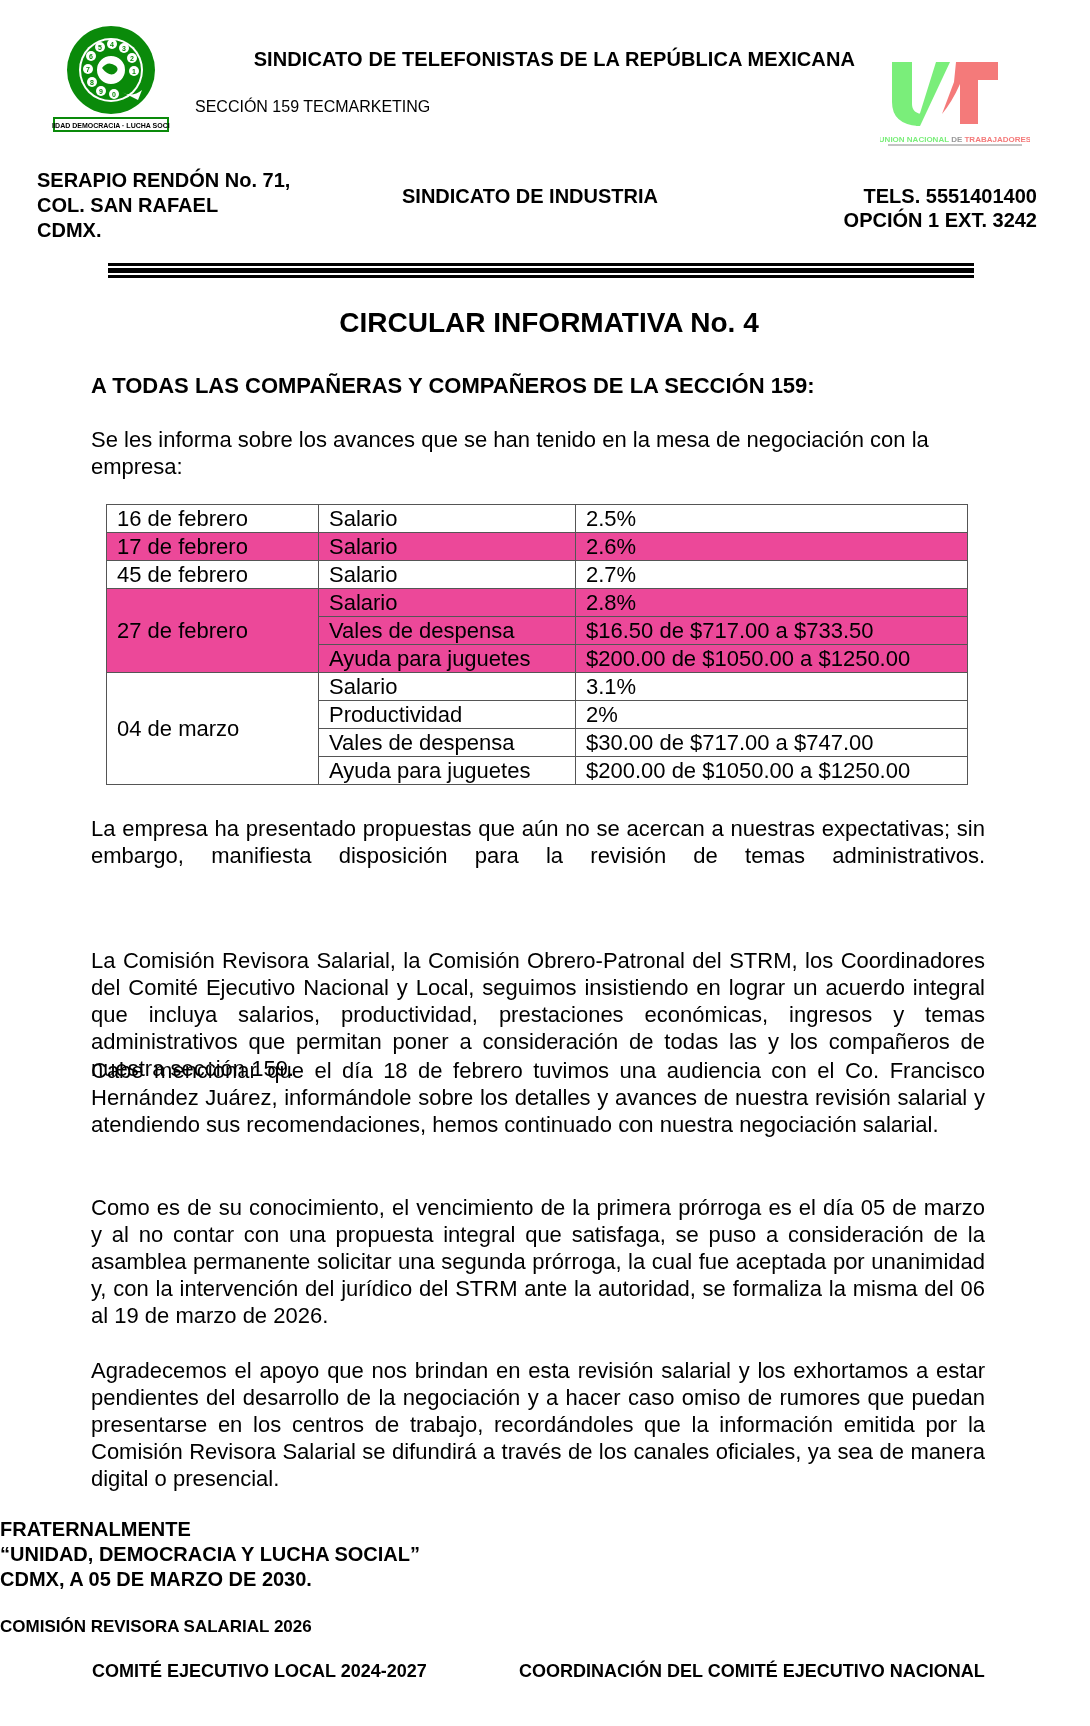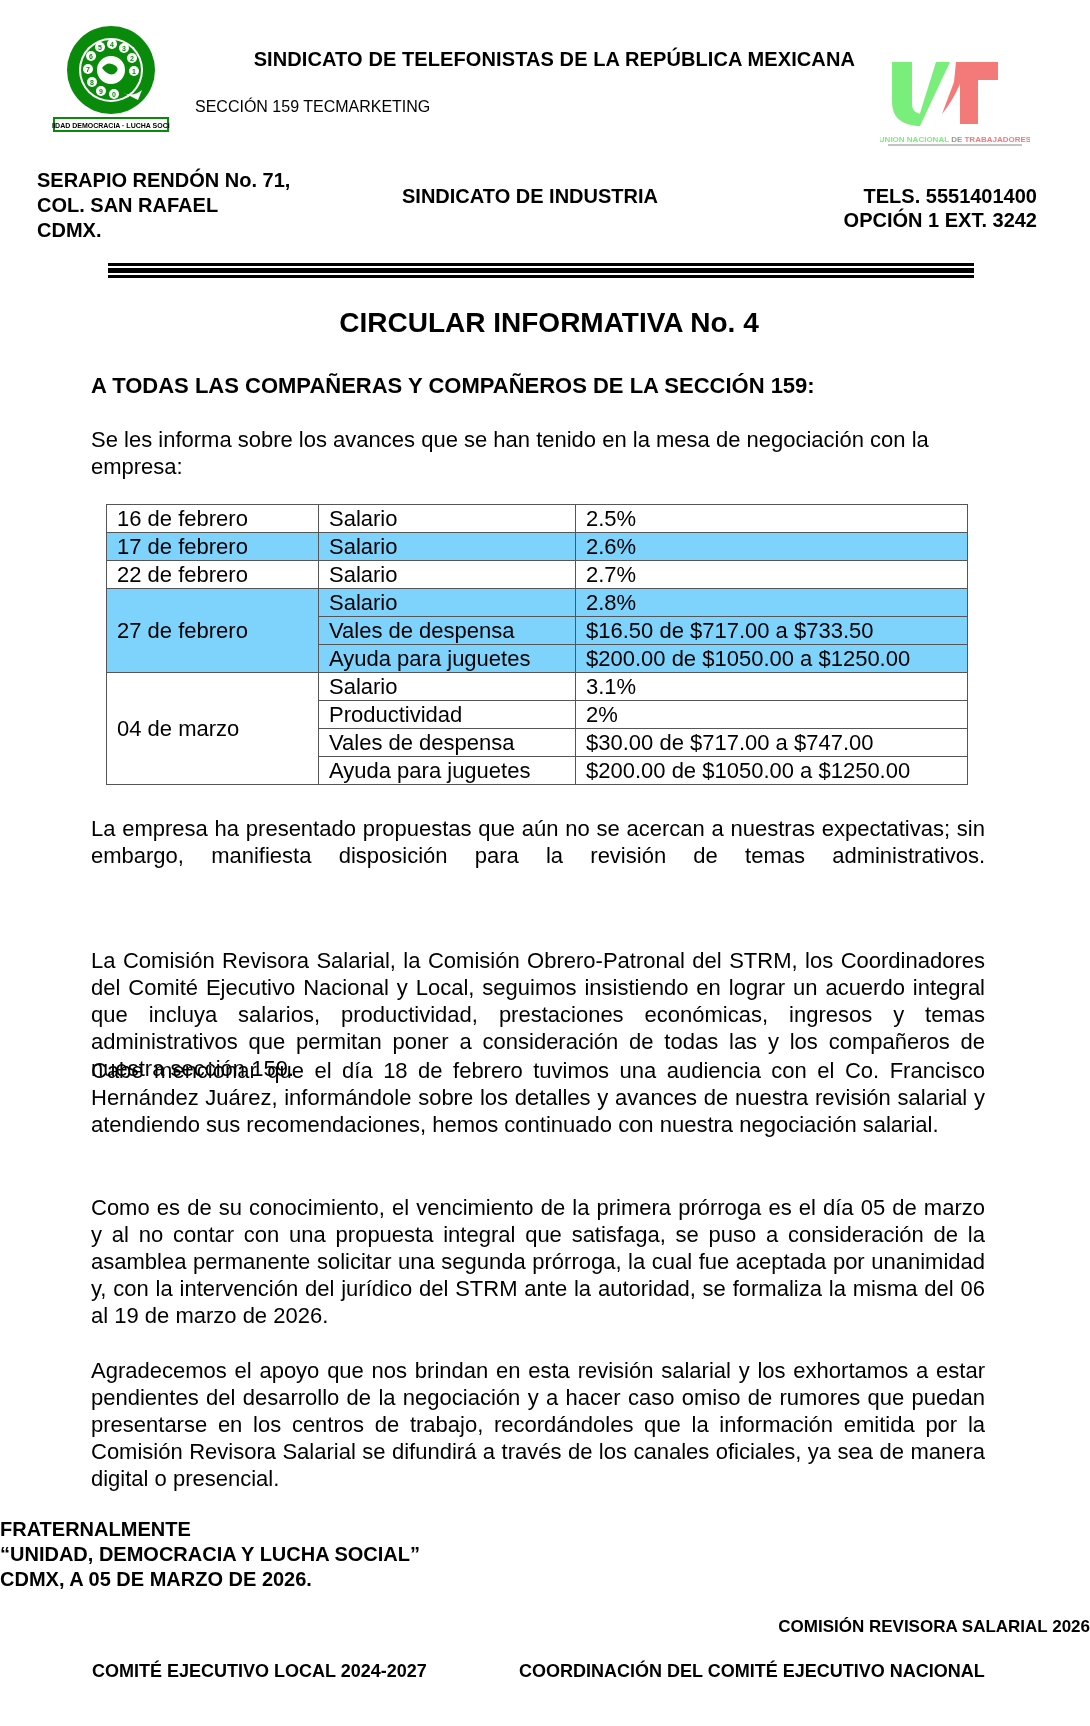--- a/index.html
+++ b/index.html
@@ -67,29 +67,29 @@
       border: 1.5px solid #333;
     }
     .tbl td {
       border: 1.5px solid #555;
       height: 28px; line-height: 25px;
       padding: 0 10px;
       vertical-align: middle;
     }
     .tbl td.date { width: 212px; }
     .tbl td.concept { width: 257px; }
-    .tbl tr.shade td { background: #7dd3fc; }
+    .tbl tr.shade td { background: #ec4899; }
 
     
     .closing {
       left: 0; width: 1090px; top: 1517px; text-align: left;
       font-weight: bold; font-size: 20px; line-height: 25px;
     }
     .commission {
-      left: 0; width: 1090px; top: 1617px; text-align: right;
+      left: 0; width: 1090px; top: 1617px; text-align: left;
       font-weight: bold; font-size: 17px;
     }
     .sig-left {
       left: 92px; top: 1661px; font-weight: bold; font-size: 18px;
     }
     .sig-right {
       left: 487px; top: 1661px; font-weight: bold; font-size: 18px; margin-left: 32px;
     }
   </style>
 </head>
@@ -178,21 +178,21 @@
       <td class="date">16 de febrero</td>
       <td class="concept">Salario</td>
       <td>2.5%</td>
     </tr>
     <tr class="shade">
       <td class="date">17 de febrero</td>
       <td class="concept">Salario</td>
       <td>2.6%</td>
     </tr>
     <tr>
-      <td class="date">22 de febrero</td>
+      <td class="date">45 de febrero</td>
       <td class="concept">Salario</td>
       <td>2.7%</td>
     </tr>
     <tr class="shade">
       <td class="date" rowspan="3">27 de febrero</td>
       <td class="concept">Salario</td>
       <td>2.8%</td>
     </tr>
     <tr class="shade">
       <td class="concept">Vales de despensa</td>
@@ -224,18 +224,18 @@
 
 <div class="abs para p1">La empresa ha presentado propuestas que aún no se acercan a nuestras expectativas; sin embargo, manifiesta disposición para la revisión de temas administrativos.</div>
 <div class="abs para p2">La Comisión Revisora Salarial, la Comisión Obrero-Patronal del STRM, los Coordinadores del Comité Ejecutivo Nacional y Local, seguimos insistiendo en lograr un acuerdo integral que incluya salarios, productividad, prestaciones económicas, ingresos y temas administrativos que permitan poner a consideración de todas las y los compañeros de nuestra sección 159.</div>
 <div class="abs para p3">Cabe mencionar que el día 18 de febrero tuvimos una audiencia con el Co. Francisco Hernández Juárez, informándole sobre los detalles y avances de nuestra revisión salarial y atendiendo sus recomendaciones, hemos continuado con nuestra negociación salarial.</div>
 <div class="abs para p4">Como es de su conocimiento, el vencimiento de la primera prórroga es el día 05 de marzo y al no contar con una propuesta integral que satisfaga, se puso a consideración de la asamblea permanente solicitar una segunda prórroga, la cual fue aceptada por unanimidad y, con la intervención del jurídico del STRM ante la autoridad, se formaliza la misma del 06 al 19 de marzo de 2026.</div>
 <div class="abs para p5">Agradecemos el apoyo que nos brindan en esta revisión salarial y los exhortamos a estar pendientes del desarrollo de la negociación y a hacer caso omiso de rumores que puedan presentarse en los centros de trabajo, recordándoles que la información emitida por la Comisión Revisora Salarial se difundirá a través de los canales oficiales, ya sea de manera digital o presencial.</div>
 
 <div class="abs closing">
   <div>FRATERNALMENTE</div>
   <div>“UNIDAD, DEMOCRACIA Y LUCHA SOCIAL”</div>
-  <div>CDMX, A 05 DE MARZO DE 2026.</div>
+  <div>CDMX, A 05 DE MARZO DE 2030.</div>
 </div>
 
 <div class="abs commission">COMISIÓN REVISORA SALARIAL 2026</div>
 <div class="abs sig-left">COMITÉ EJECUTIVO LOCAL 2024-2027</div>
 <div class="abs sig-right">COORDINACIÓN DEL COMITÉ EJECUTIVO NACIONAL</div>
 
 </body></html>

